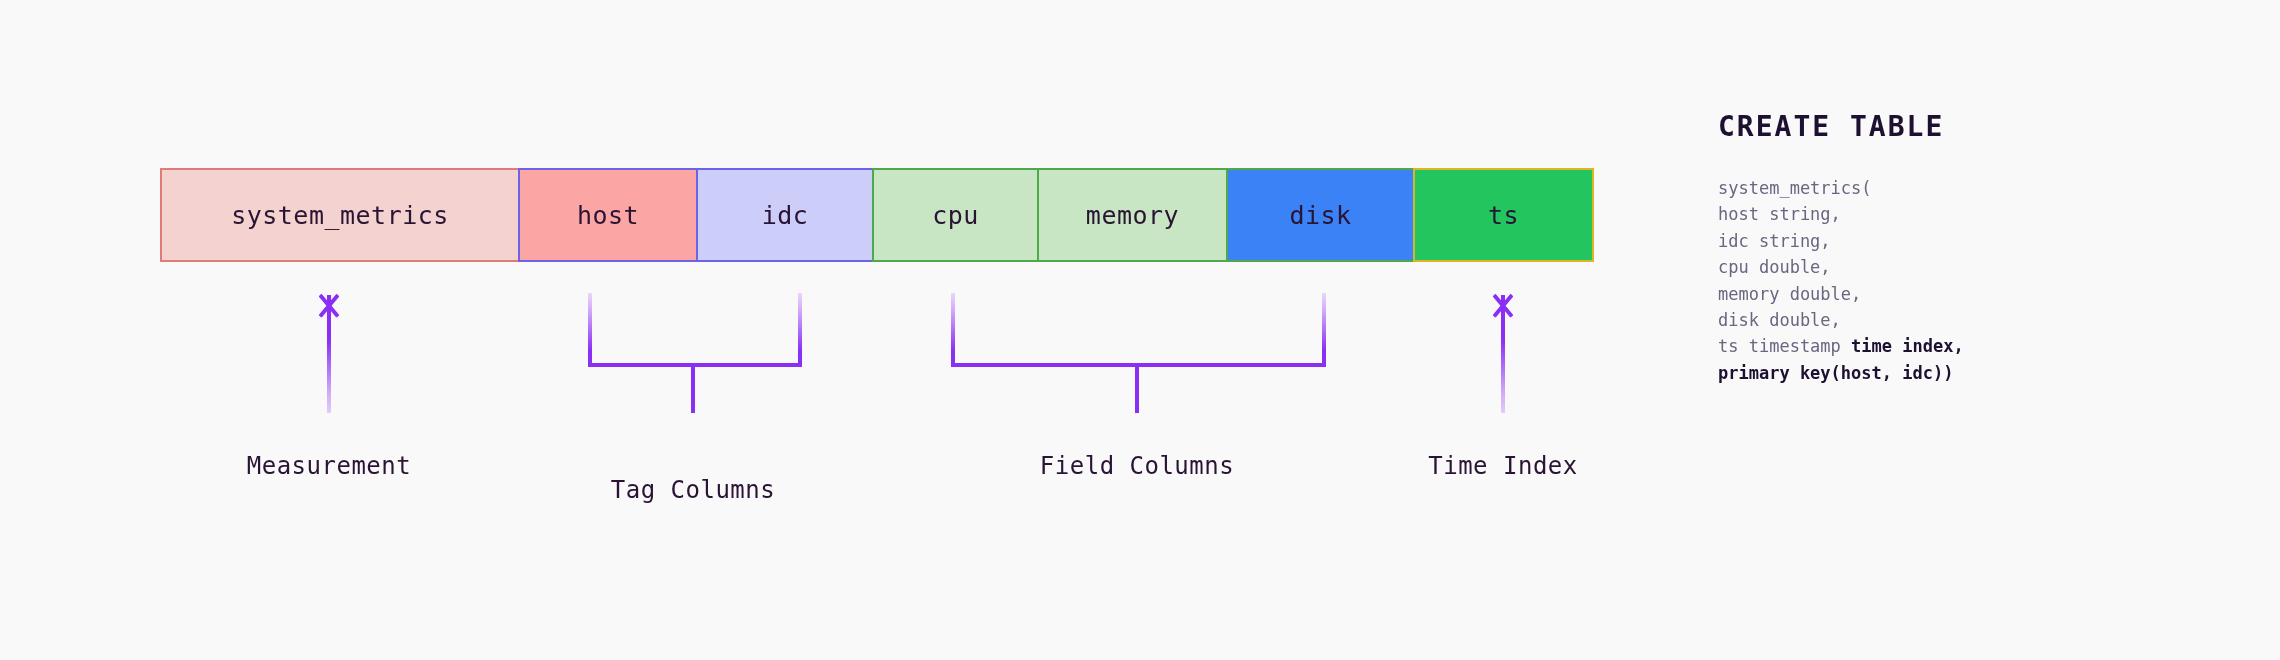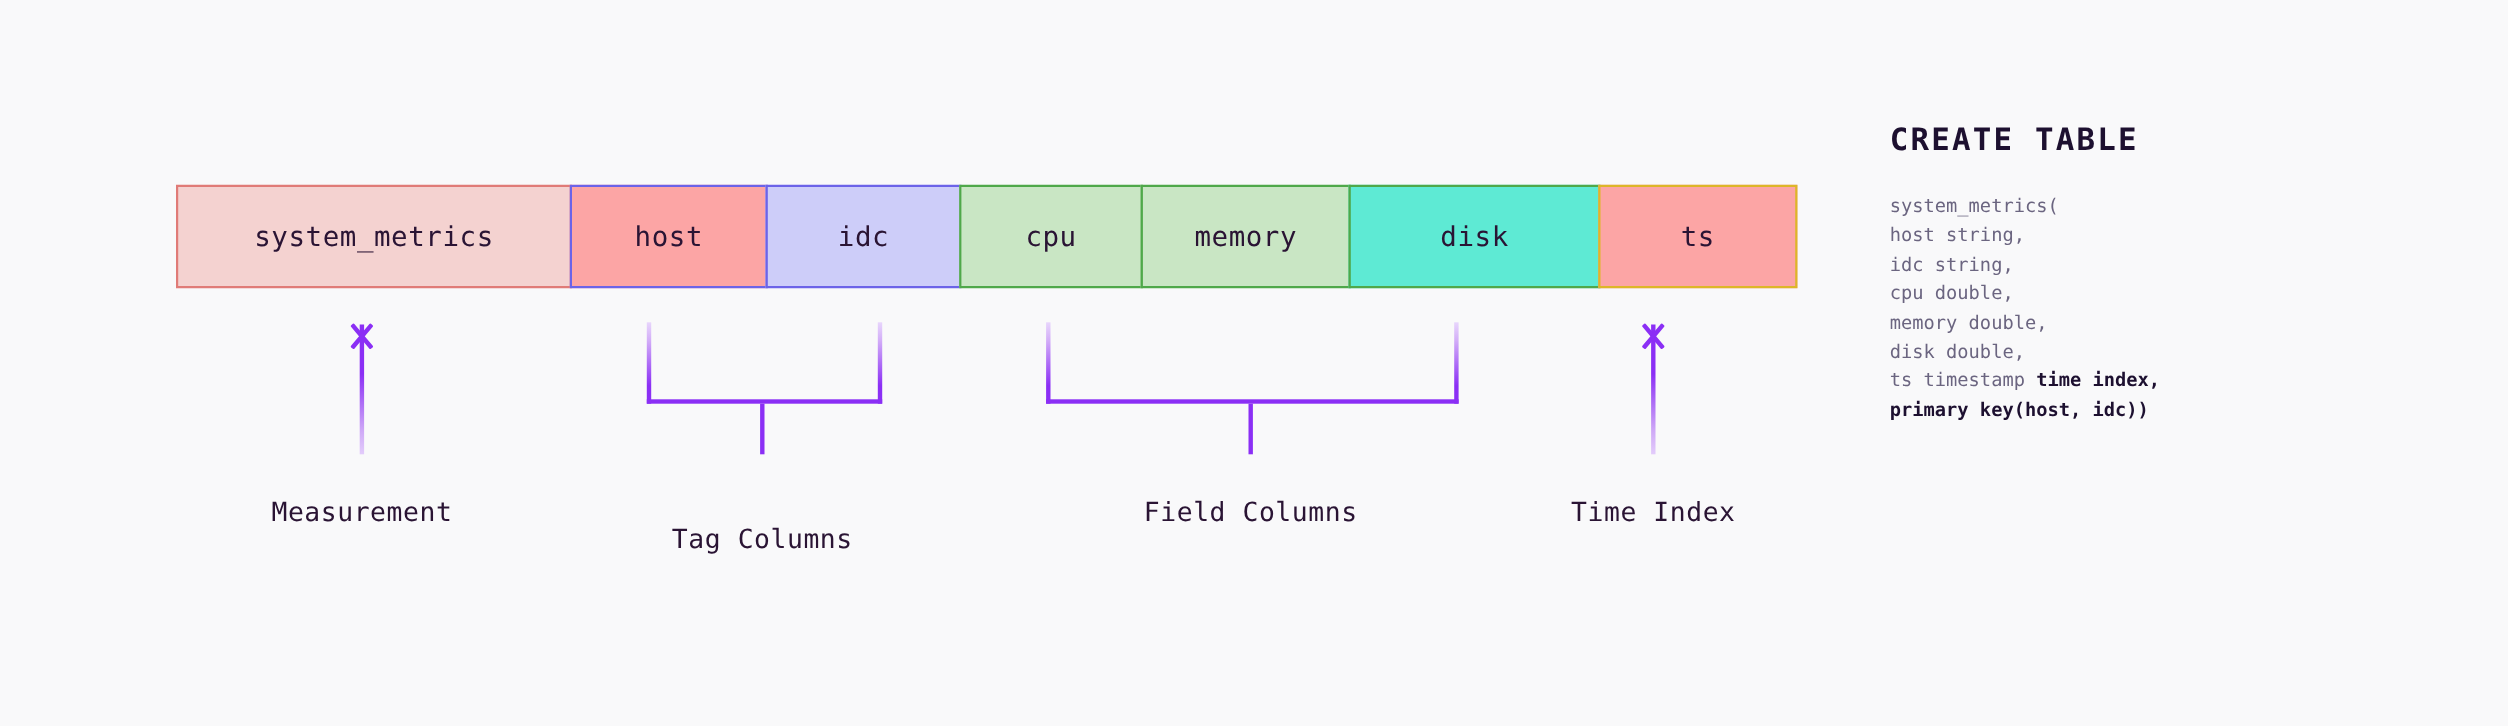--- a/index.html
+++ b/index.html
@@ -180,24 +180,24 @@
       </div>
       <div class="cell tag" style="width: 178px; background: rgb(205, 205, 249); border-color: rgb(108, 99, 232);">
         <span>idc</span>
       </div>
       <div class="cell field" style="width: 167px; background: rgb(201, 230, 196); border-color: rgb(79, 168, 74);">
         <span>cpu</span>
       </div>
       <div class="cell field" style="width: 191px; background: rgb(201, 230, 196); border-color: rgb(79, 168, 74);">
         <span>memory</span>
       </div>
-      <div class="cell field" style="width: 229px; background: #5eead4; border-color: rgb(79, 168, 74);">
+      <div class="cell field" style="width: 189px; background: #3b82f6; border-color: rgb(79, 168, 74);">
         <span>disk</span>
       </div>
-      <div class="cell time" style="width: 181px; background: #fca5a5; border-color: rgb(221, 182, 40);">
+      <div class="cell time" style="width: 181px; background: #22c55e; border-color: rgb(221, 182, 40);">
         <span>ts</span>
       </div>
     </div>
 
   <div id="connector-layer">
       <div class="arrow-up" style="left: 327px; top: 295px; height: 118px;">
         <div class="shaft"></div>
         <div class="head">
           <i class="l"></i>
           <i class="r"></i>

